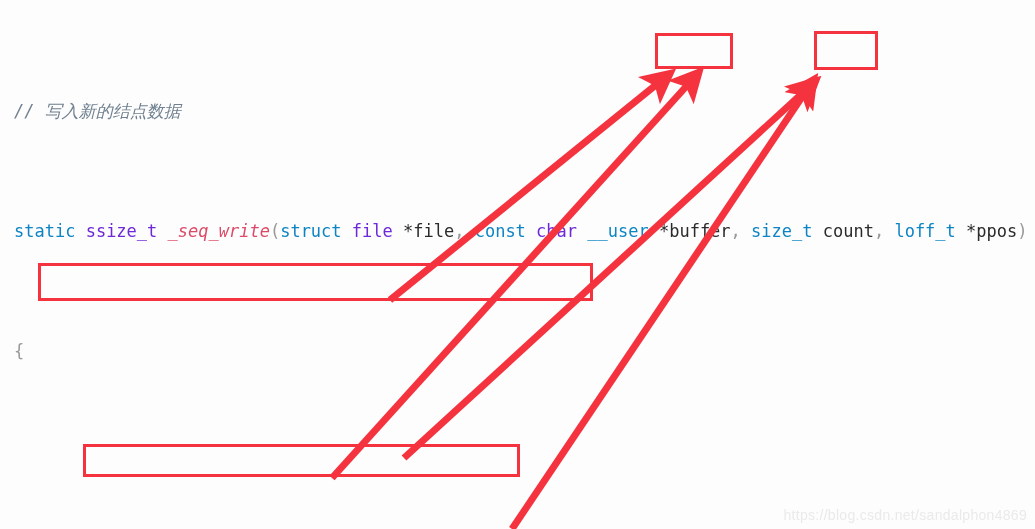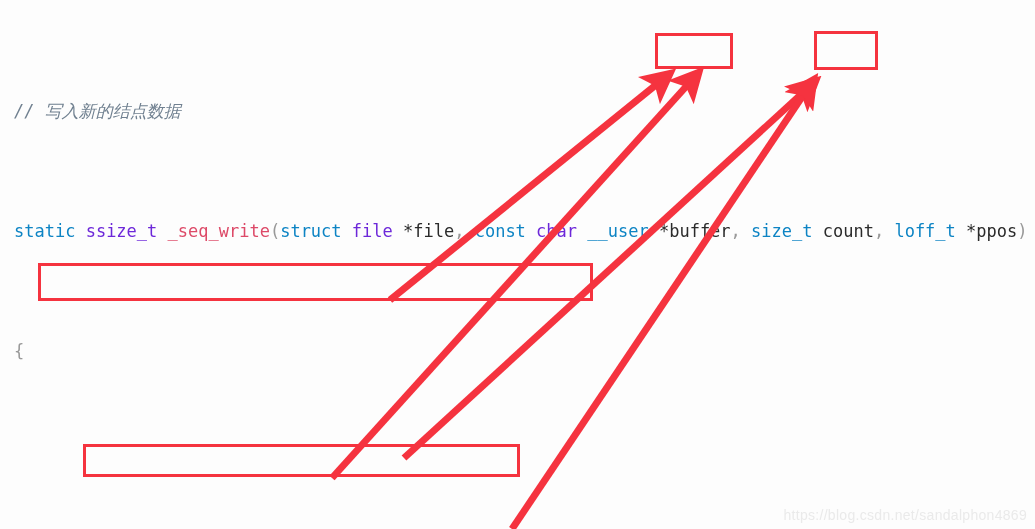--- a/index.html
+++ b/index.html
@@ -36,21 +36,21 @@
   }
   .ln {
     height: 30px;
     padding-left: 8px;
     white-space: pre;
   }
 
   
   .cmt  { color: #708090; font-style: italic; }
   .kw   { color: #0d84c4; }
-  .fn   { color: #dd4a68; }
+  .fn   { color: #dd4a68; font-style: italic; }
   .pun  { color: #999999; }
   .id   { color: #2b2b2b; }
   .typ  { color: #6d28d9; }
 
   
   #overlay {
     position: absolute;
     left: 0; top: 0;
     width: 1035px;
     height: 529px;

